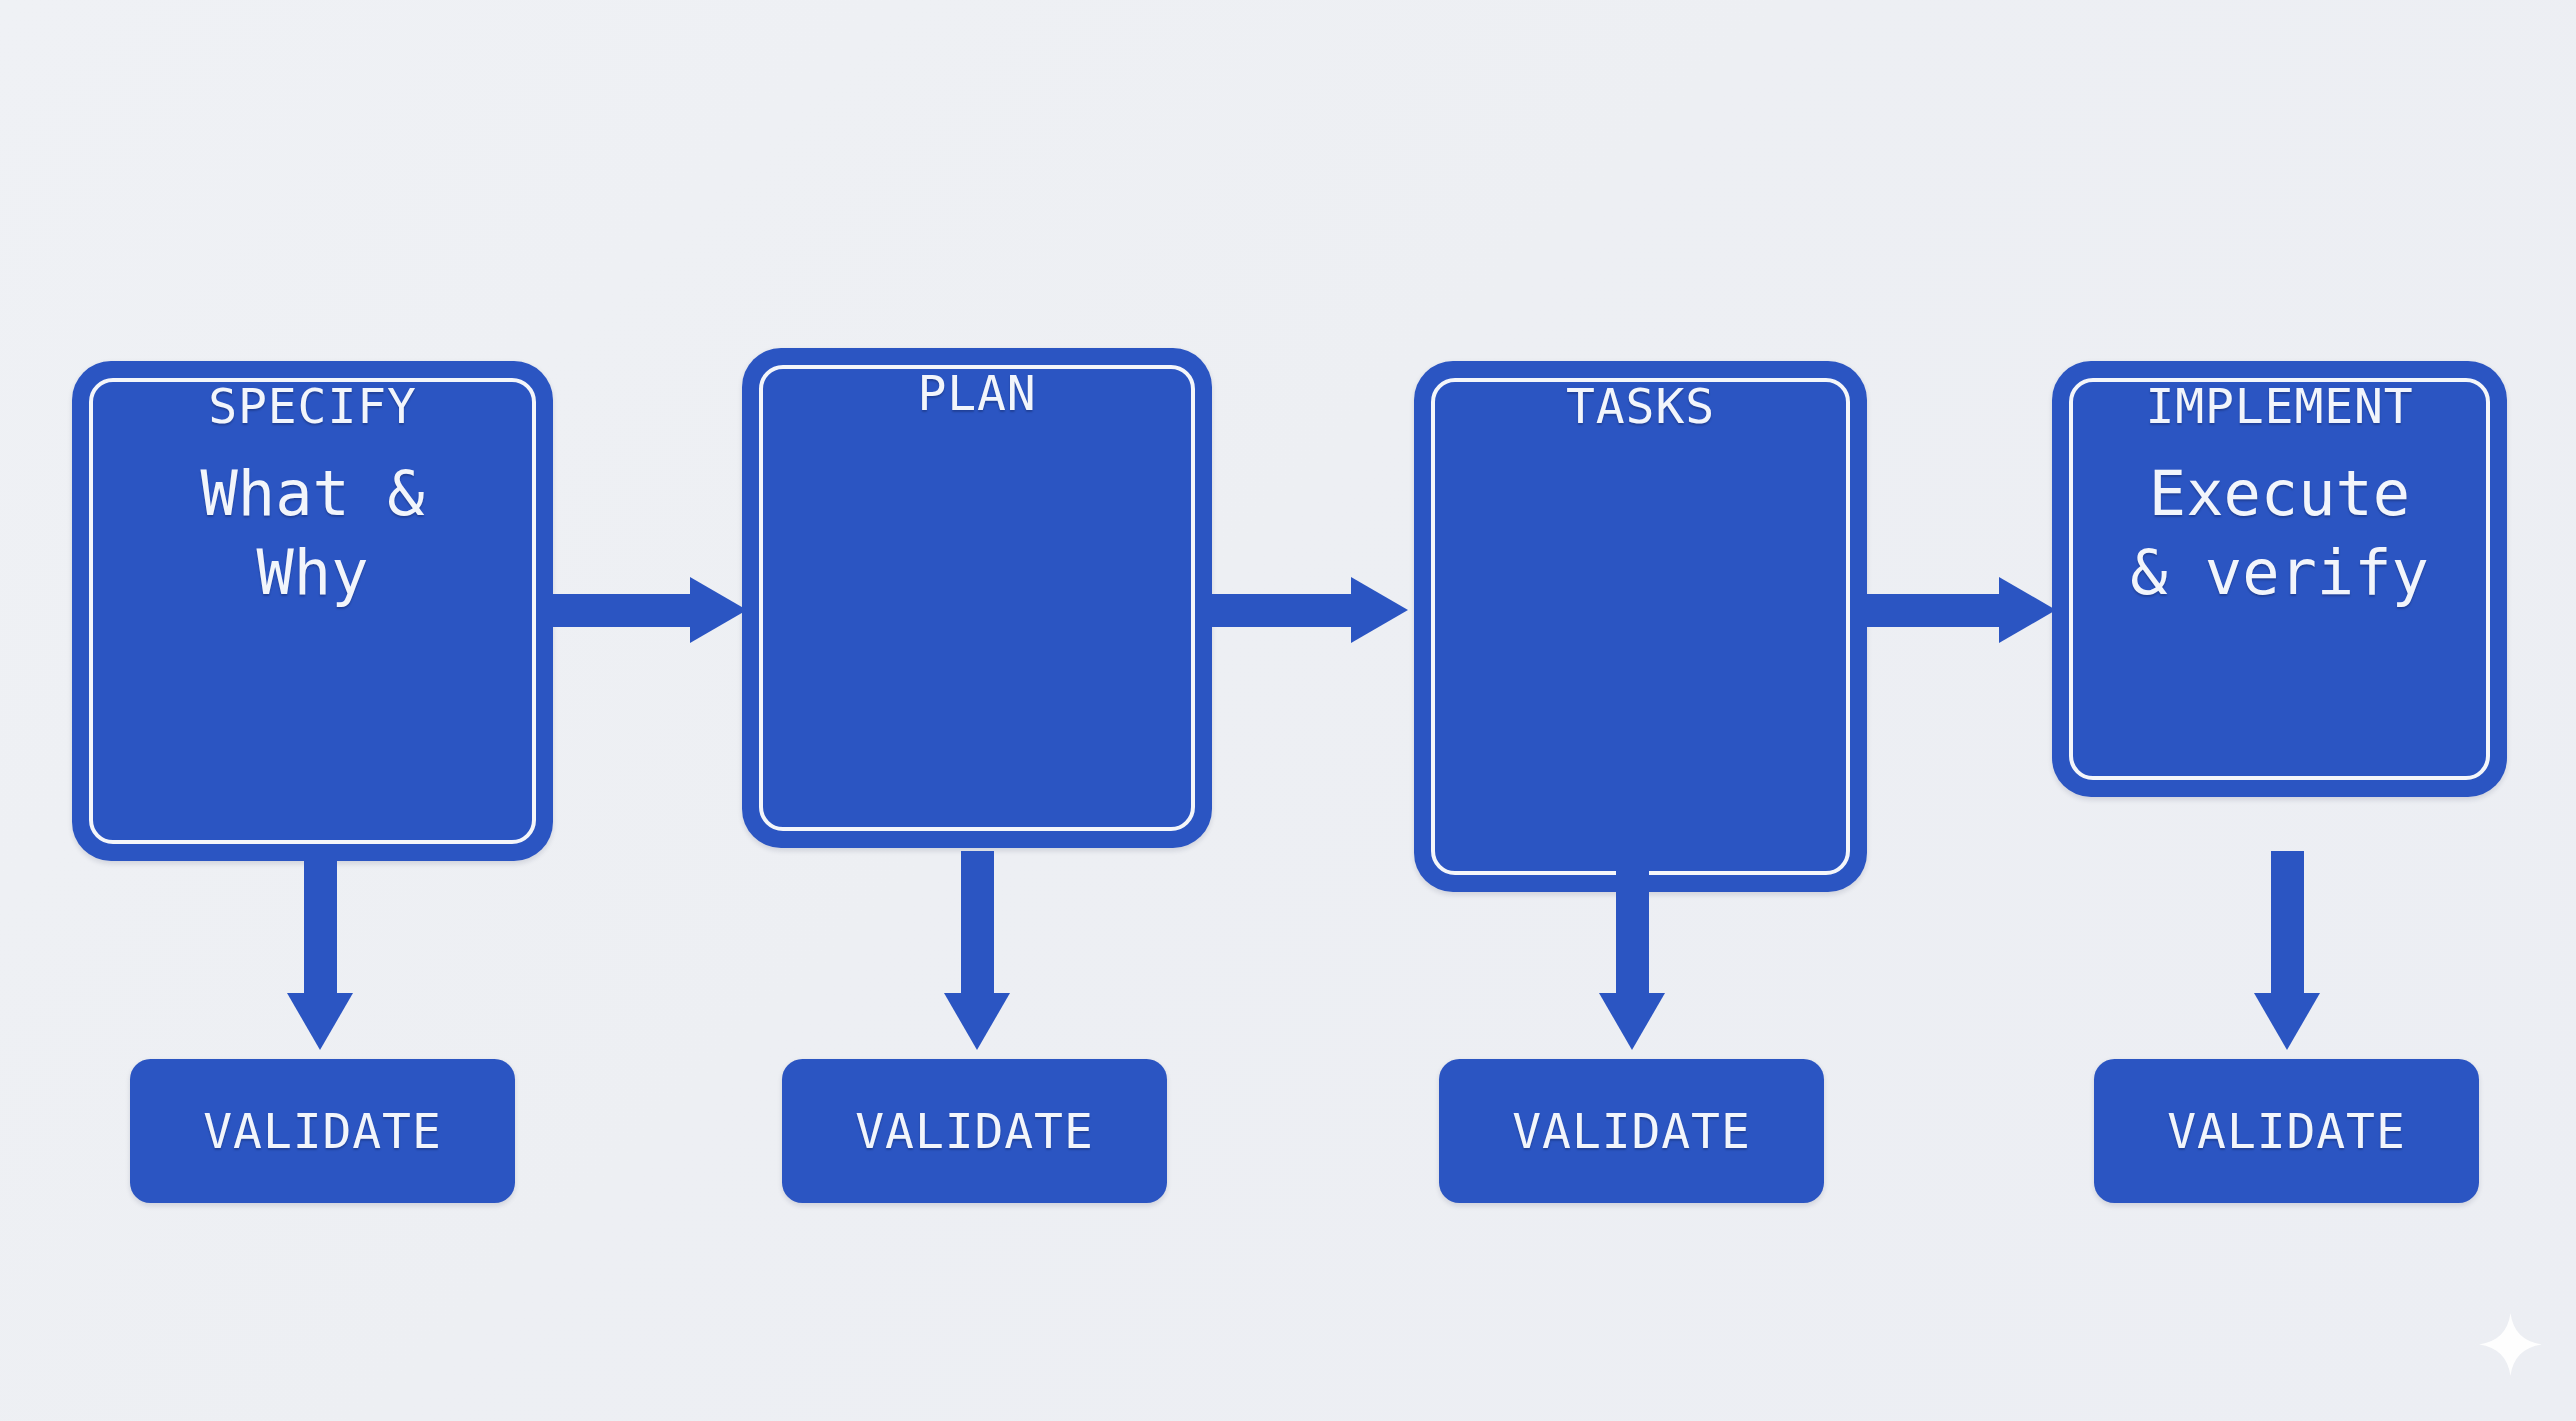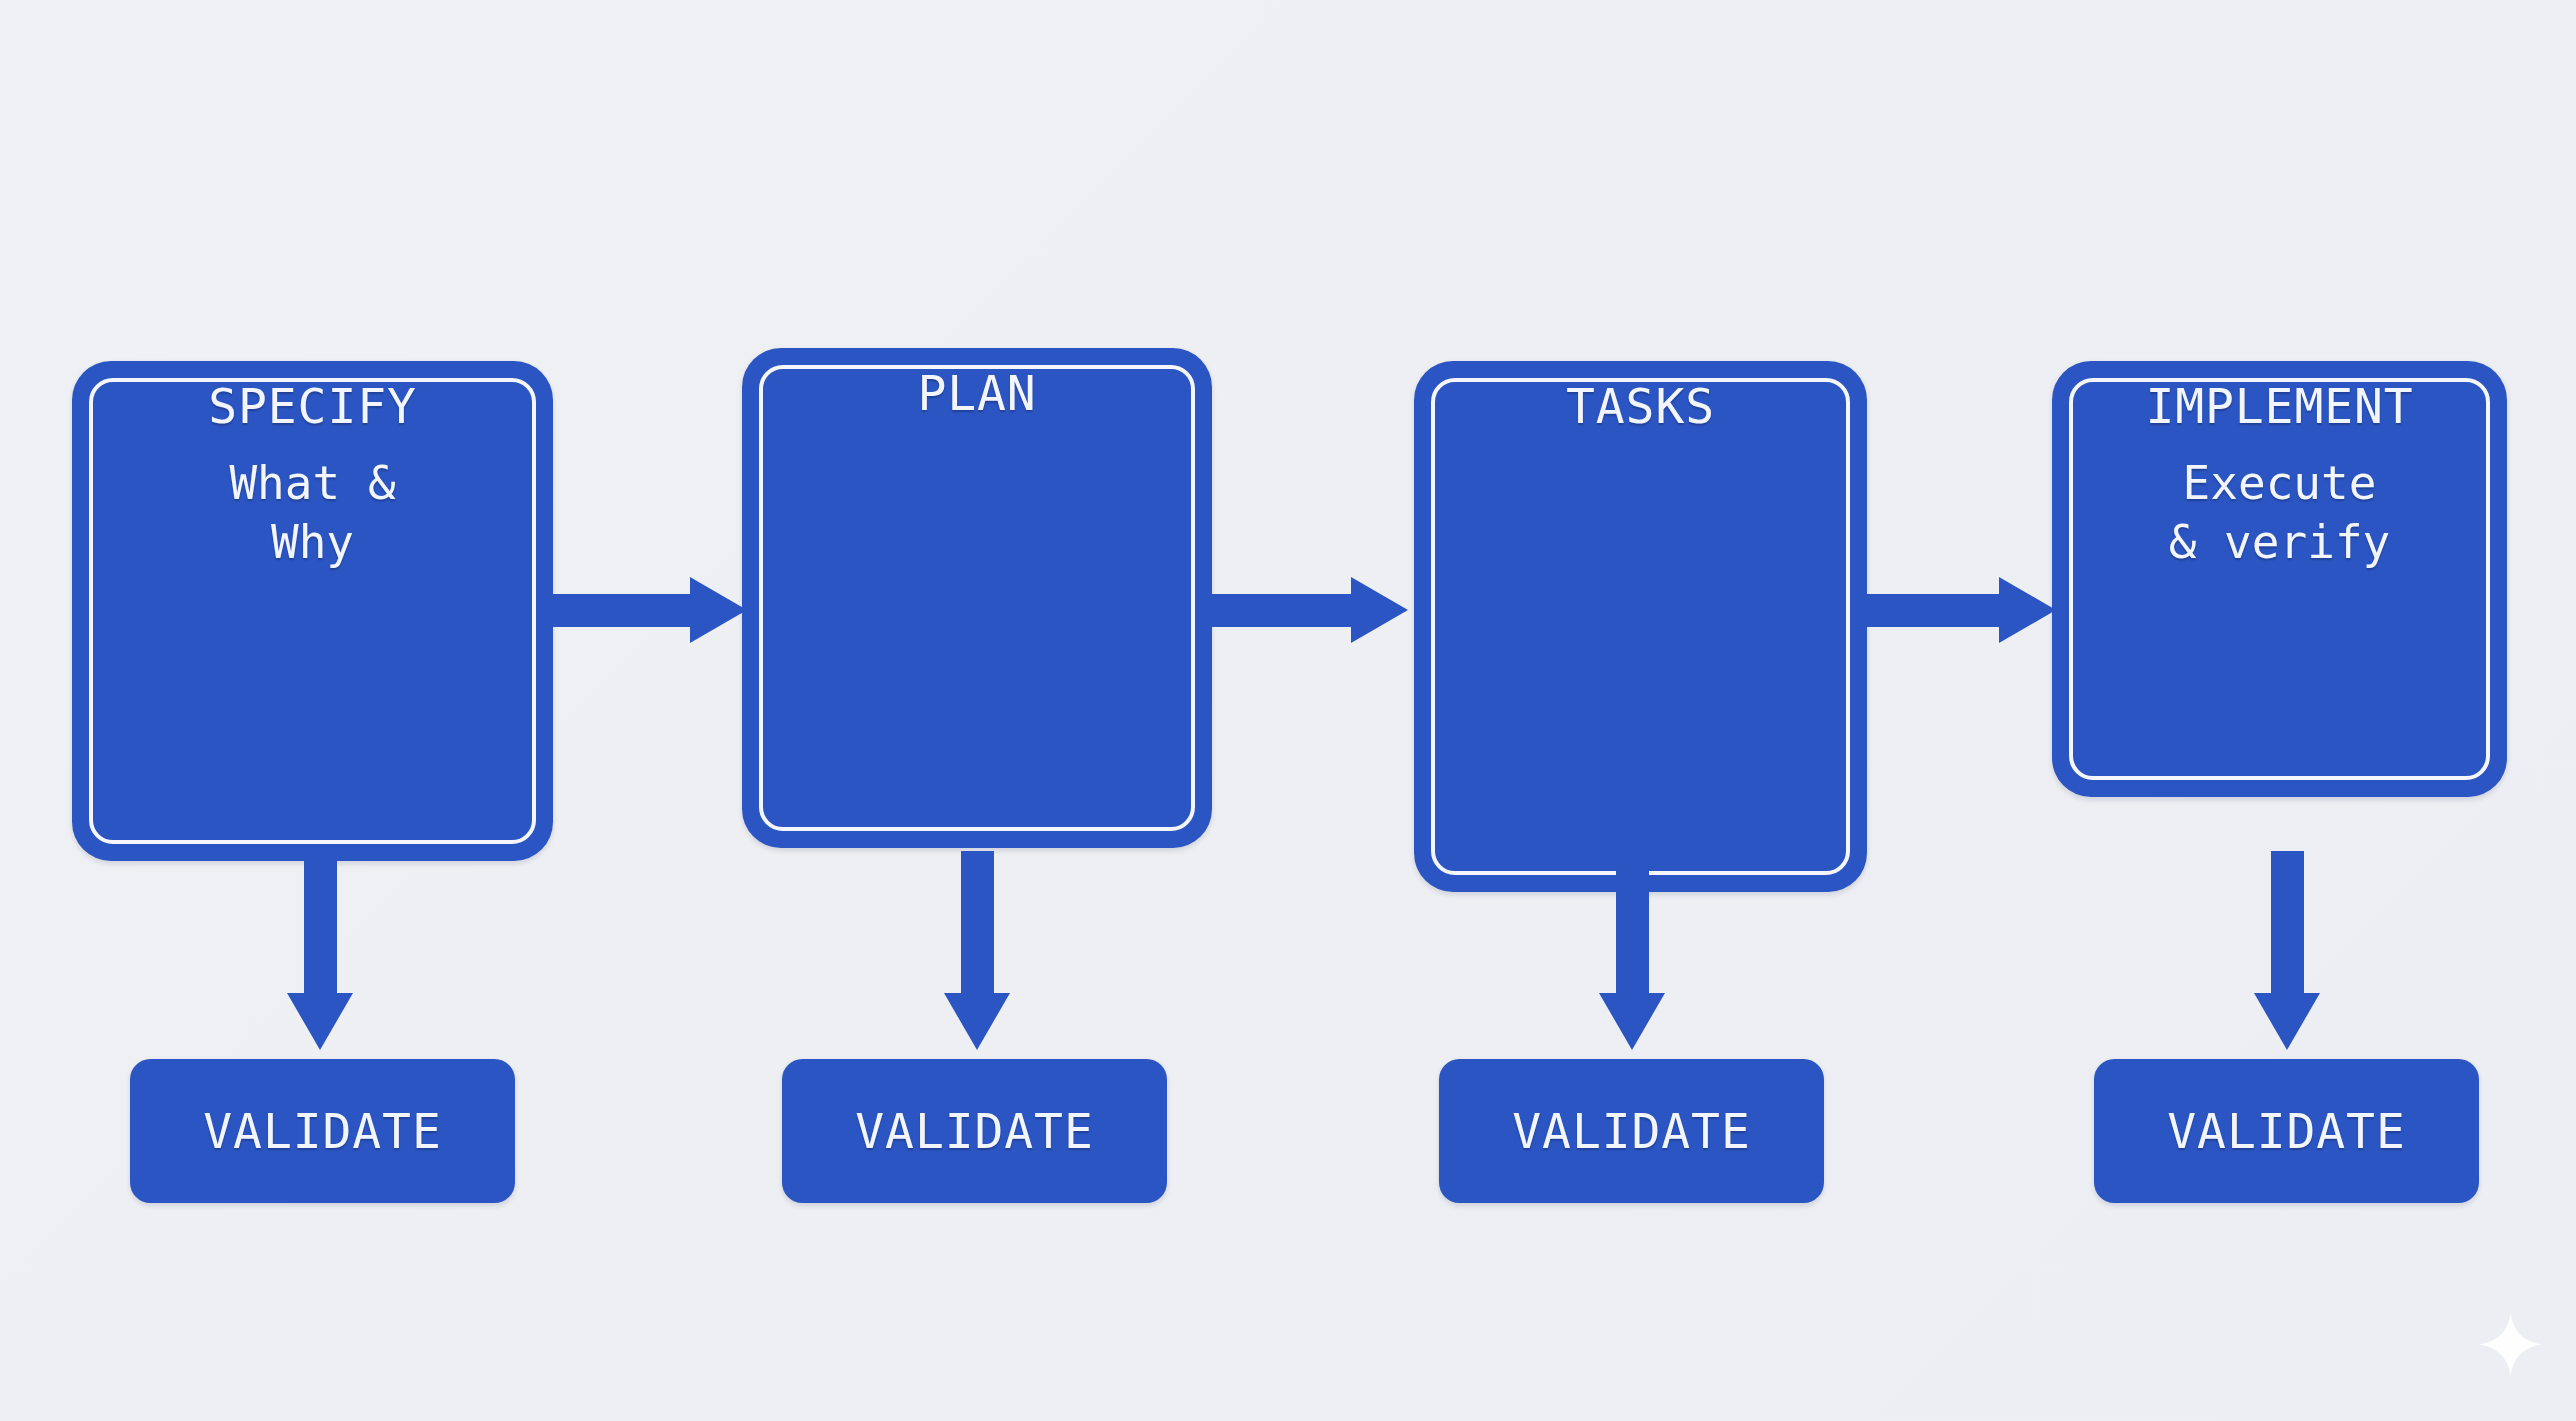--- a/index.html
+++ b/index.html
@@ -49,21 +49,21 @@
     font-size: 48px;
     letter-spacing: 0.9px;
     line-height: 1.0;
     text-align: center;
     text-shadow: 0 1.9px 1.9px rgba(10,20,60,0.30);
     margin-bottom: 24px;
     white-space: nowrap;
   }
   .stage-sub {
     color: #f2f5fb;
-    font-size: 46px;
+    font-size: 62px;
     line-height: 1.28;
     text-align: center;
     text-shadow: 0 1.9px 1.9px rgba(10,20,60,0.30);
     white-space: pre-line;
   }
 
   
   .h-arrow {
     position: absolute;
     height: 67px;

